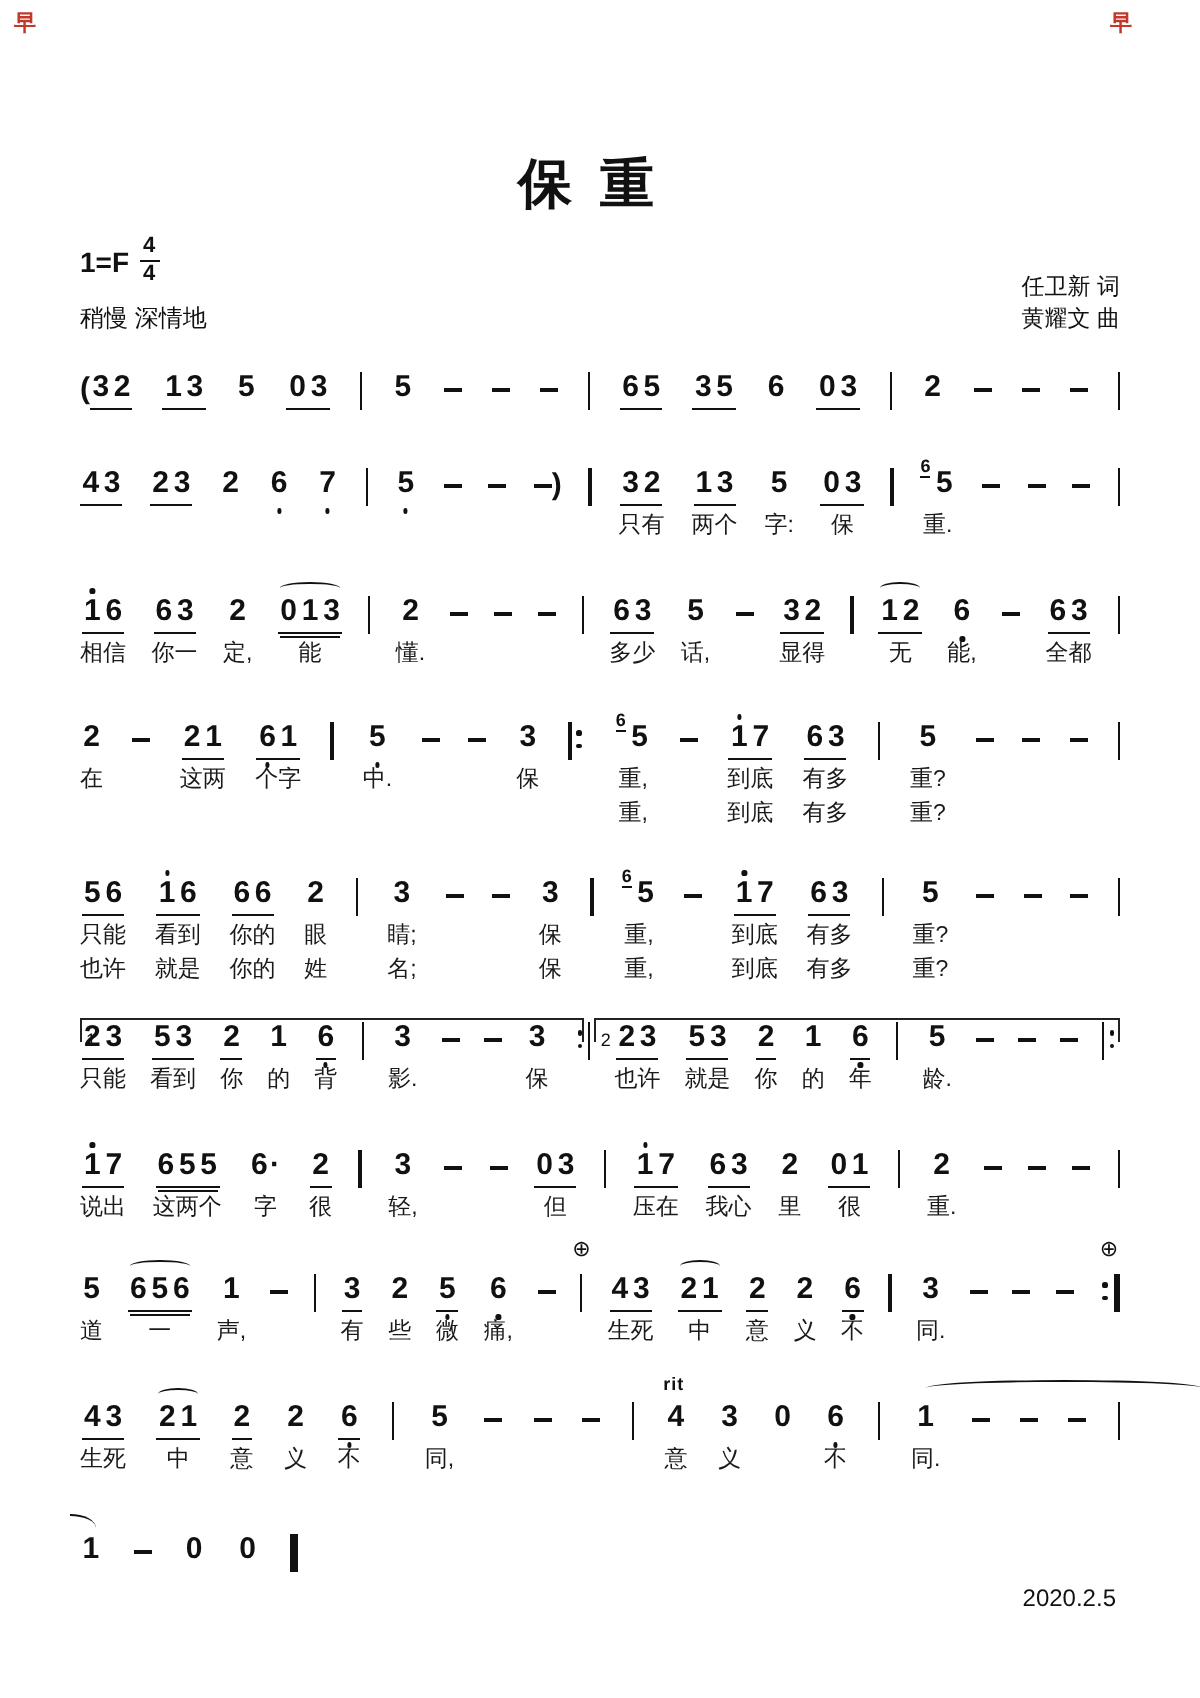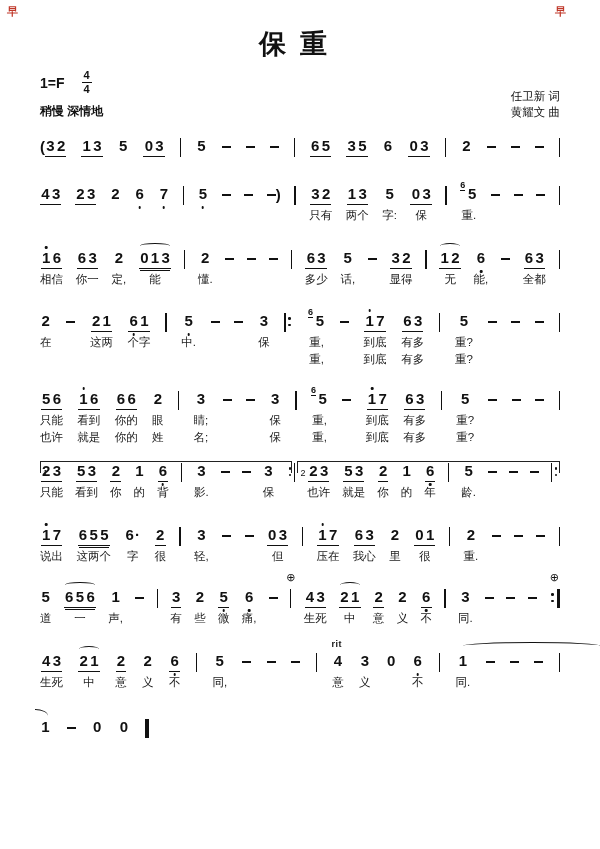--- a/index.html
+++ b/index.html
@@ -1,27 +1,27 @@
 <!DOCTYPE html>
 <html><head>
 <meta charset="utf-8">
 <style>
   html,body{margin:0;padding:0;background:#888;}
   .page{position:relative;width:600px;height:849px;background:#fff;margin:0 auto;
         font-family:"Liberation Sans",sans-serif;color:#111;overflow:hidden;}
   .corner{position:absolute;top:4px;font-size:11px;color:#c0392b;font-weight:700;}
   .corner.left{left:7px}.corner.right{right:34px}
   .content{position:absolute;left:40px;right:40px;top:0;}
-  .title{margin-top:26px;text-align:center;font-size:27px;font-weight:700;letter-spacing:14px;}
+  .title{margin-top:74px;text-align:center;font-size:27px;font-weight:700;letter-spacing:14px;}
   .hdr{display:flex;justify-content:space-between;align-items:flex-end;margin-top:8px;}
-  .keyrow{display:flex;align-items:center;font-size:14px;font-weight:700;gap:12px;}
+  .keyrow{display:flex;align-items:center;font-size:14px;font-weight:700;}
   .frac{display:inline-flex;flex-direction:column;align-items:center;margin-left:5px;font-size:11px;line-height:11px;font-weight:700;}
   .frac .fn{border-bottom:1.3px solid #111;padding:0 2px 1px;}
   .frac .fd{padding-top:1px;}
-  .tempo{font-size:12px;margin-top:8px;font-weight:700;}
+  .tempo{font-size:12px;margin-top:8px;font-weight:400;}
   .credits{text-align:center;font-size:11.5px;line-height:16px;}
   
   .sys{position:relative;}
   .sys1{margin-top:16px}.sys2{margin-top:25px}.sys3{margin-top:24px}.sys4{margin-top:23px}
   .sys5{margin-top:21px}.sys6{margin-top:15px}.sys7{margin-top:24px}.sys8{margin-top:22px}
   .sys9{margin-top:24px}.sys10{margin-top:26px}
   .row{display:flex;justify-content:space-between;align-items:flex-start;}
   .hasvolta .row{margin-top:13px;}
   .shortrow{justify-content:flex-start;gap:16px;width:120px;}
   .col{display:inline-flex;flex-direction:column;align-items:center;}
@@ -1459,14 +1459,15 @@
             </span>
             <span class="col">
               <span class="nt">
                 <span class="bar thick"></span>
               </span>
             </span>
           </div>
         </div>
       </div>
 
+    <div class="daterow">2020.2.5</div>
   </div>
 </div>
 
 </body></html>

